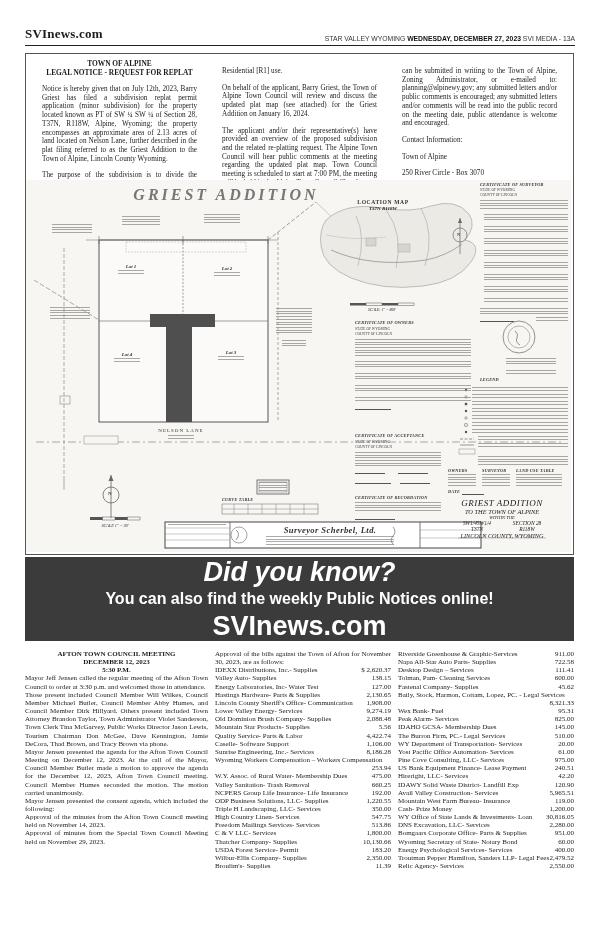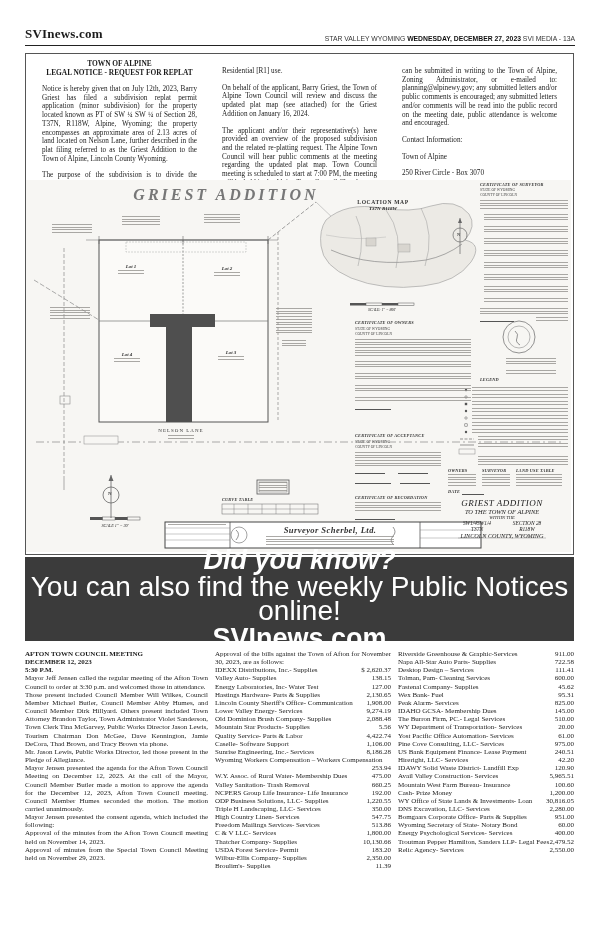--- a/index.html
+++ b/index.html
@@ -26,29 +26,29 @@
   .cert-h{font-size:4.3px;font-weight:bold;font-style:italic;color:#333;letter-spacing:.2px;}
   .tiny{font-size:3.6px;color:#444;line-height:4.2px;}
   .fl{position:absolute;background-image:repeating-linear-gradient(to bottom,#8f8d89 0,#8f8d89 1px,transparent 1px,transparent 2.7px);opacity:.75;}
   .sig{position:absolute;border-bottom:.8px solid #555;height:1px;}
   .bt{font-style:italic;text-align:center;color:#222;}
   
   #banner{position:absolute;left:25px;top:557px;width:549px;height:84px;background:#3b3b3b;color:#fff;
           font-family:"Liberation Sans",sans-serif;text-align:center;display:flex;flex-direction:column;
           justify-content:center;gap:1px;}
   #banner .b1{font-size:27px;font-weight:bold;font-style:italic;line-height:28px;}
-  #banner .b2{font-size:28px;font-weight:normal;line-height:24px;}
+  #banner .b2{font-size:16px;font-weight:bold;line-height:24px;}
   #banner .b3{font-size:27px;font-weight:bold;line-height:28px;}
   
   #bottom{position:absolute;left:25px;top:650px;width:549px;height:270px;display:flex;gap:7px;overflow:hidden;}
   .bcol{font-size:7px;line-height:8.15px;text-align:justify;}
   #bcol1{width:183px;}
   #bcol2{width:176px;}
   #bcol3{width:176px;}
-  .bc-h{font-weight:bold;text-align:left;}
+  .bc-h{font-weight:bold;text-align:center;}
   .bcol p{margin:0;}
   .bill-row{display:flex;flex-wrap:wrap;}
   .bill-name{flex:0 1 auto;text-align:left;}
   .bill-amt{margin-left:auto;white-space:nowrap;text-align:right;}
   svg{position:absolute;left:0;top:0;}
 </style>
 </head>
 <body>
 
 <div id="page">
@@ -310,21 +310,20 @@
 
   <div id="bottom">
     <div class="bcol" id="bcol1">
       <div class="bc-h">AFTON TOWN COUNCIL MEETING</div>
       <div class="bc-h">DECEMBER 12, 2023</div>
       <div class="bc-h">5:30 P.M.</div>
       <div>
 
       <p>Mayor Jeff Jensen called the regular meeting of the Afton Town Council to order at 3:30 p.m. and welcomed those in attendance.</p>
           <p>Those present included Council Member Will Wilkes, Council Member Michael Butler, Council Member Abby Humes, and Council Member Dirk Hillyard. Others present included Town Attorney Brandon Taylor, Town Administrator Violet Sanderson, Town Clerk Tina McGarvey, Public Works Director Jason Lewis, Tourism Chairman Don McGee, Dave Kennington, Jamie DeCora, Thad Brown, and Tracy Brown via phone.</p>
-          <p>Mr. Jason Lewis, Public Works Director, led those present in the Pledge of Allegiance.</p>
           <p>Mayor Jensen presented the agenda for the Afton Town Council Meeting on December 12, 2023. At the call of the Mayor, Council Member Butler made a motion to approve the agenda for the December 12, 2023, Afton Town Council meeting. Council Member Humes seconded the motion. The motion carried unanimously.</p>
           <p>Mayor Jensen presented the consent agenda, which included the following:</p>
           <p>Approval of the minutes from the Afton Town Council meeting held on November 14, 2023.</p>
           <p>Approval of minutes from the Special Town Council Meeting held on November 29, 2023.</p>
         </div>
     </div>
     <div class="bcol" id="bcol2">
       <p>Approval of the bills against the Town of Afton for November 30, 2023, are as follows:</p>
       <div>
 
@@ -470,20 +469,24 @@
           <div class="bill-row">
             <span class="bill-name">Tolman, Pam- Cleaning Services</span>
             <span class="bill-amt">600.00</span>
           </div>
 
           <div class="bill-row">
             <span class="bill-name">Fastenal Company- Supplies</span>
             <span class="bill-amt">45.62</span>
           </div>
 
+          <div class="bill-row">
+            <span class="bill-name">Baily, Stock, Harmon, Cottam, Lopez, PC. - Legal Services</span>
+            <span class="bill-amt">8,321.33</span>
+          </div>
 
           <div class="bill-row">
             <span class="bill-name">Wex Bank- Fuel</span>
             <span class="bill-amt">95.31</span>
           </div>
 
           <div class="bill-row">
             <span class="bill-name">Peak Alarm- Services</span>
             <span class="bill-amt">825.00</span>
           </div>
@@ -528,21 +531,21 @@
             <span class="bill-amt">120.90</span>
           </div>
 
           <div class="bill-row">
             <span class="bill-name">Avail Valley Construction- Services</span>
             <span class="bill-amt">5,965.51</span>
           </div>
 
           <div class="bill-row">
             <span class="bill-name">Mountain West Farm Bureau- Insurance</span>
-            <span class="bill-amt">100.60</span>
+            <span class="bill-amt">119.00</span>
           </div>
 
           <div class="bill-row">
             <span class="bill-name">Cash- Prize Money</span>
             <span class="bill-amt">1,200.00</span>
           </div>
 
           <div class="bill-row">
             <span class="bill-name">WY Office of State Lands &amp; Investments- Loan</span>
             <span class="bill-amt">30,816.05</span>

